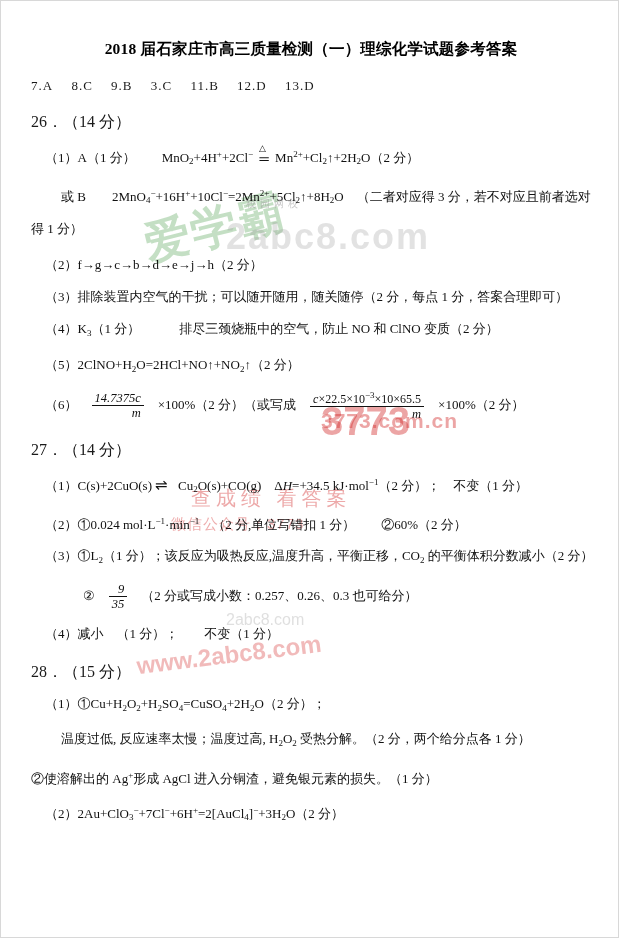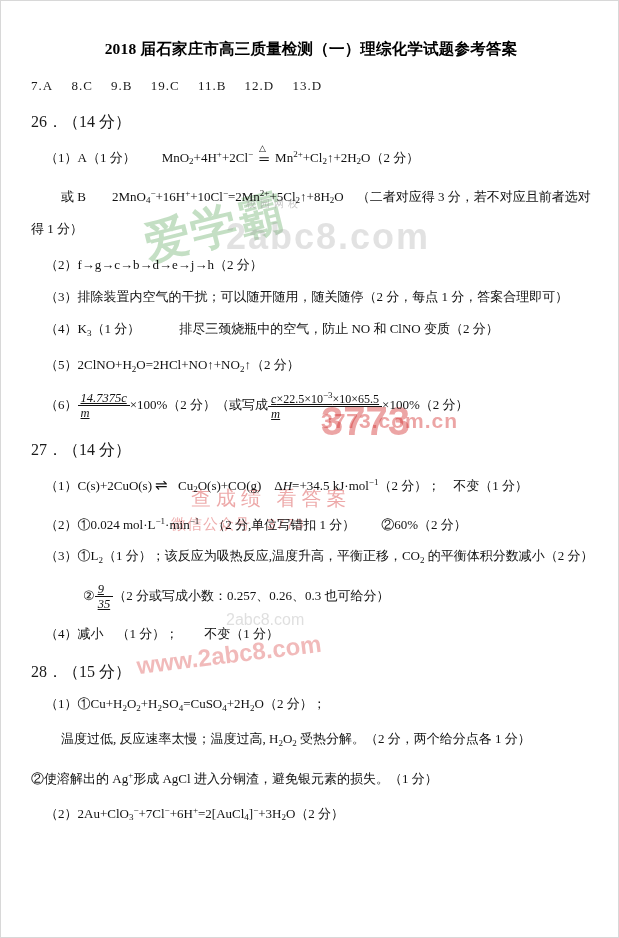--- a/index.html
+++ b/index.html
@@ -62,24 +62,23 @@
     font-size: 13px;
     letter-spacing: 1px;
     margin-bottom: 16px;
   }
   .answers-row span { margin-right: 14px; }
   sub { font-size: 9px; vertical-align: -0.28em; }
   sup { font-size: 9px; vertical-align: 0.5em; }
   .frac {
     display: inline-block;
     vertical-align: middle;
-    text-align: left;
+    text-align: right;
     line-height: 1.15;
-    margin: 0 0;
-    text-decoration: underline;
+    margin: 0 14px;
   }
   .frac .num {
     display: block;
     border-bottom: 1px solid #111;
     padding: 0 3px;
     font-style: italic;
     font-size: 12.5px;
   }
   .frac .den {
     display: block;
@@ -219,21 +218,21 @@
   <div class="wm wm-gray-2abc">2abc8.com</div>
 
   <div class="content">
 
     <div class="doc-title">2018 届石家庄市高三质量检测（一）理综化学试题参考答案</div>
 
     <div class="answers-row">
       <span>7.A</span>
       <span>8.C</span>
       <span>9.B</span>
-      <span>19.C</span>
+      <span>3.C</span>
       <span>11.B</span>
       <span>12.D</span>
       <span>13.D</span>
     </div>
 
     <div class="sec-head">26．（14 分）</div>
 
     <div class="line indent1">
       （1）A（1 分）　　MnO<sub>2</sub>+4H<sup>+</sup>+2Cl<sup>−</sup><span class="tri-arrow"><span class="tri">△</span>═</span>Mn<sup>2+</sup>+Cl<sub>2</sub>↑+2H<sub>2</sub>O（2 分）
     </div>

